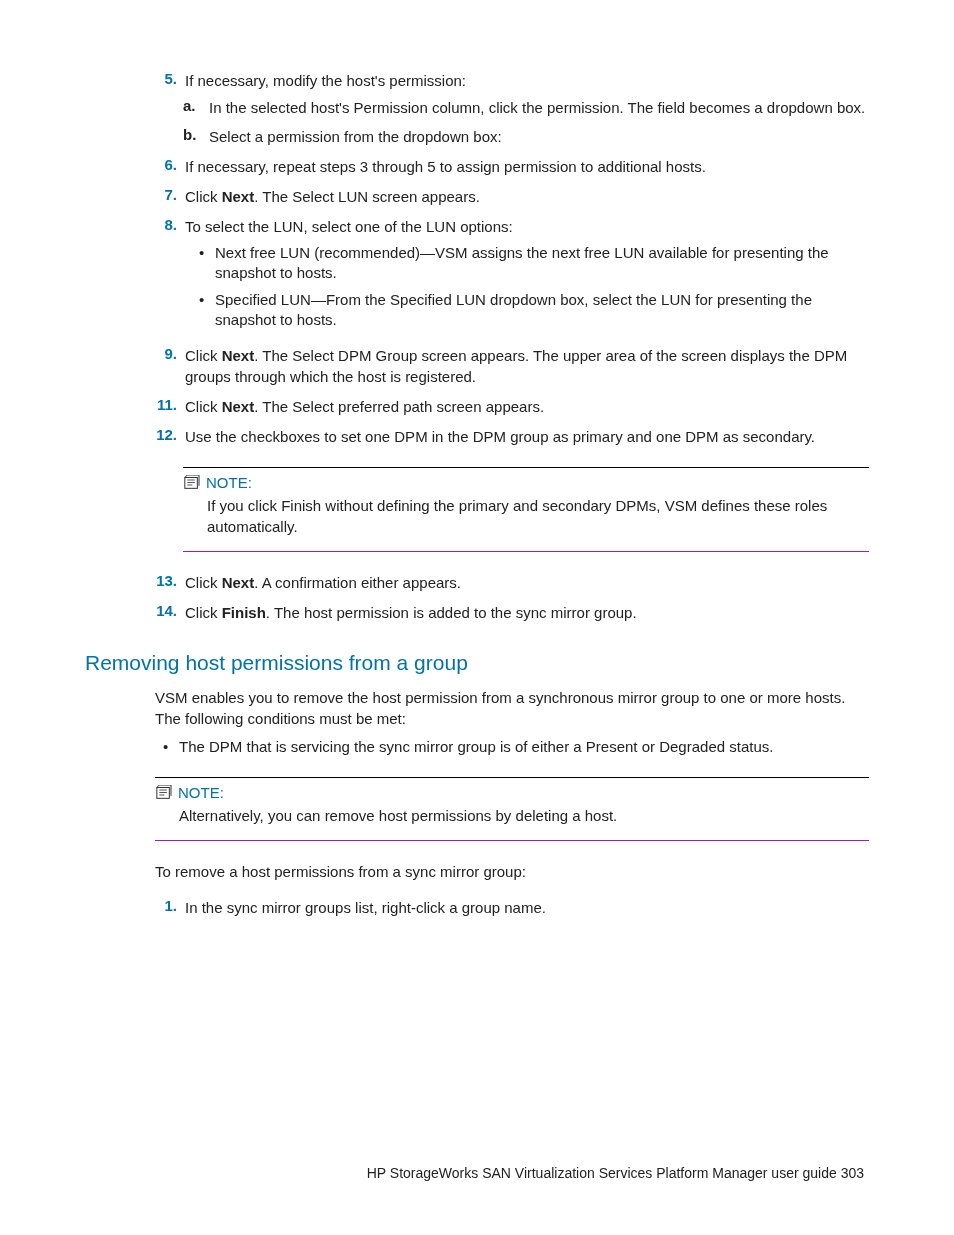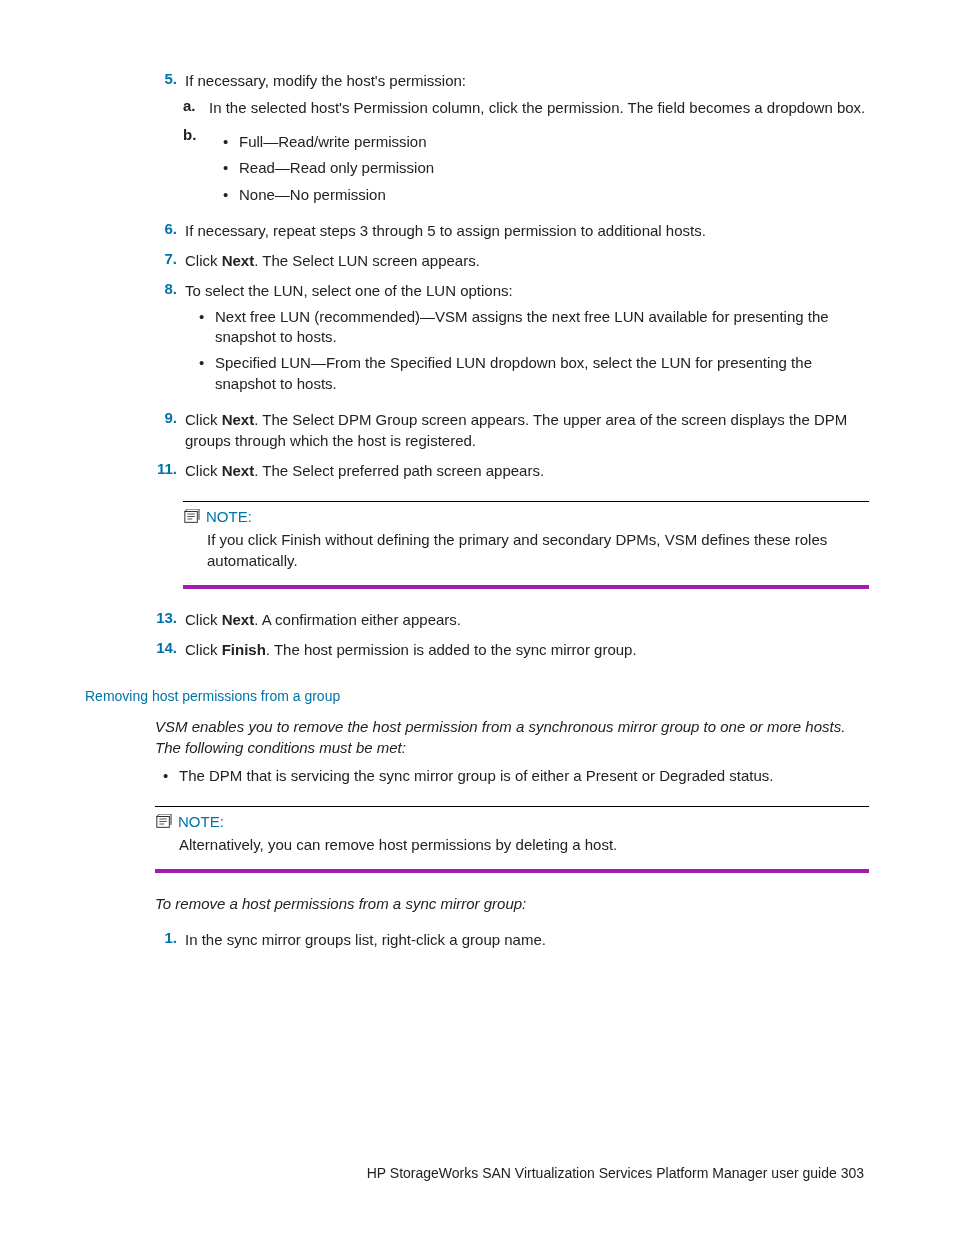--- a/index.html
+++ b/index.html
@@ -37,43 +37,42 @@
   .ul-inner { list-style: none; padding-left: 30px; margin-top: 6px; }
   .ul-inner > li { position: relative; margin-bottom: 6px; line-height: 1.35; }
   .ul-inner > li::before { content: "•"; position: absolute; left: -16px; }
   .ul-body { list-style: none; padding-left: 24px; margin: 8px 0; }
   .ul-body > li { position: relative; margin-bottom: 6px; line-height: 1.35; }
   .ul-body > li::before { content: "•"; position: absolute; left: -16px; }
   b { font-weight: bold; }
   .note-block {
     margin: 20px 0 20px 28px;
     border-top: 1px solid #000;
-    border-bottom: 4px solid #a21caf;
+    border-bottom: 1px solid #a21caf;
     padding: 6px 0 14px 0;
     position: relative;
   }
   .note-block.full { margin-left: 0; margin-right: 0; }
   .note-head {
     display: flex;
     align-items: center;
     gap: 6px;
     margin-bottom: 4px;
   }
   .note-label { color: #0073a8; font-size: 15px; }
   .note-text { margin-left: 24px; line-height: 1.4; }
   .section-heading {
     color: #0073a8;
-    font-size: 14px;
+    font-size: 21px;
     font-weight: normal;
     margin: 28px 0 12px -70px;
   }
   .body-text {
     line-height: 1.4;
     margin: 6px 0;
-    font-style: italic;
   }
   .note-icon {
     width: 17px; height: 15px;
     display: inline-block;
   }
   .footer {
     position: absolute;
     bottom: 54px;
     right: 90px;
     font-size: 14px;
@@ -93,25 +92,21 @@
           <span class="txt">If necessary, modify the host's permission:</span>
         </div>
         <ul class="ol-sub">
           <li>
             <span class="subnum">a.</span>
             <span class="txt">In the selected host's Permission column, click the permission. The field becomes a dropdown box.</span>
           </li>
           <li>
             <span class="subnum">b.</span>
             <div class="txt">
-              <ul class="ul-inner">
-                <li>Full—Read/write permission</li>
-                <li>Read—Read only permission</li>
-                <li>None—No permission</li>
-              </ul>
+              <span>Select a permission from the dropdown box:</span>
             </div>
           </li>
         </ul>
       </li>
 
       <li>
         <div class="ol-row">
           <span class="num">6.</span>
           <span class="txt">If necessary, repeat steps 3 through 5 to assign permission to additional hosts.</span>
         </div>
@@ -145,20 +140,26 @@
       </li>
 
 
       <li>
         <div class="ol-row">
           <span class="num">11.</span>
           <span class="txt"><span>Click </span><b>Next</b><span>. The Select preferred path screen appears.</span></span>
         </div>
       </li>
 
+      <li>
+        <div class="ol-row">
+          <span class="num">12.</span>
+          <span class="txt">Use the checkboxes to set one DPM in the DPM group as primary and one DPM as secondary.</span>
+        </div>
+      </li>
     </ul>
 
     <div class="note-block">
       <div class="note-head">
         <span class="note-icon">
           <svg viewBox="0 0 20 18" width="17" height="15">
             <rect x="2" y="3" width="15" height="13" fill="none" stroke="#333" stroke-width="1.2"></rect>
             <path d="M2 3 L5 0 L19 0 L19 13" fill="none" stroke="#333" stroke-width="1.2"></path>
             <line x1="5" y1="6" x2="14" y2="6" stroke="#333" stroke-width="1"></line>
             <line x1="5" y1="9" x2="14" y2="9" stroke="#333" stroke-width="1"></line>

